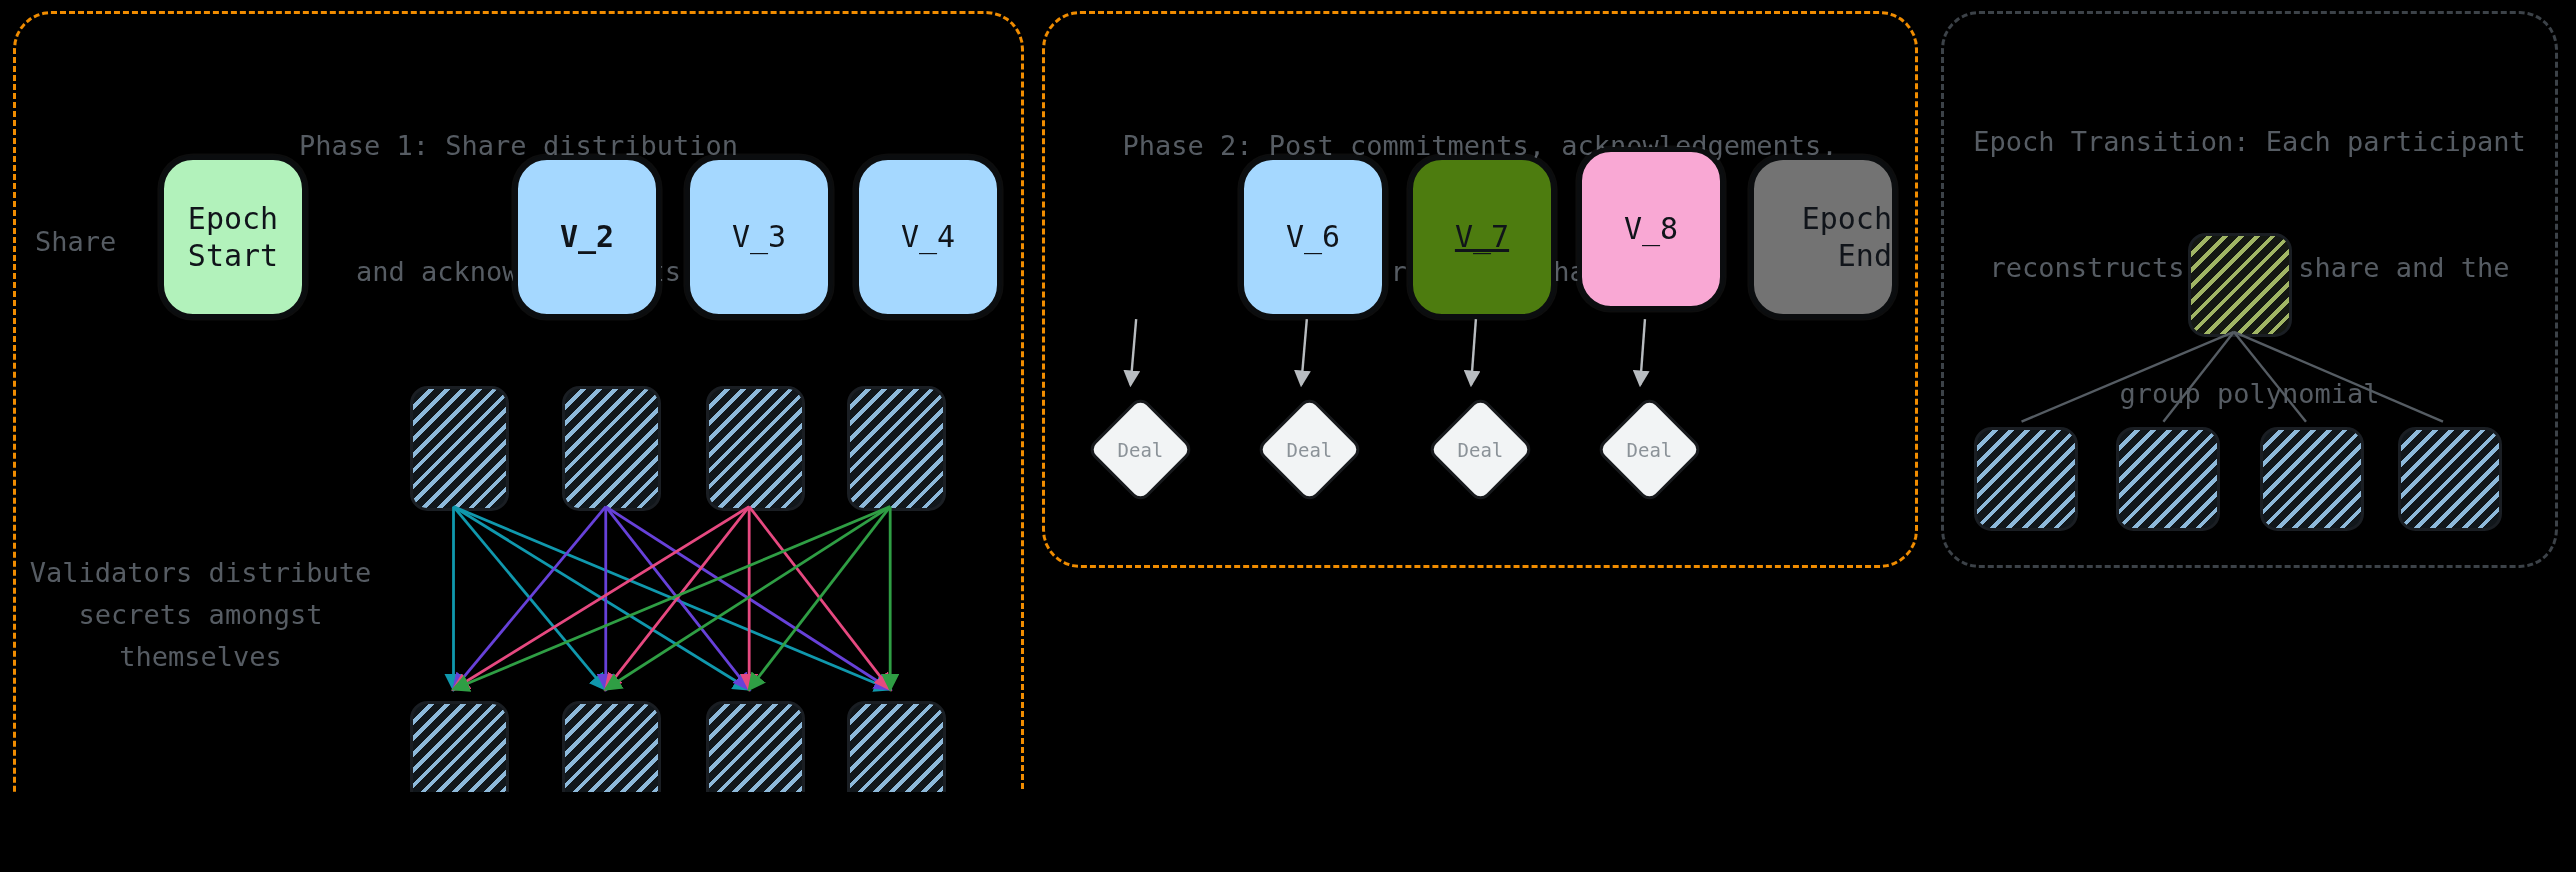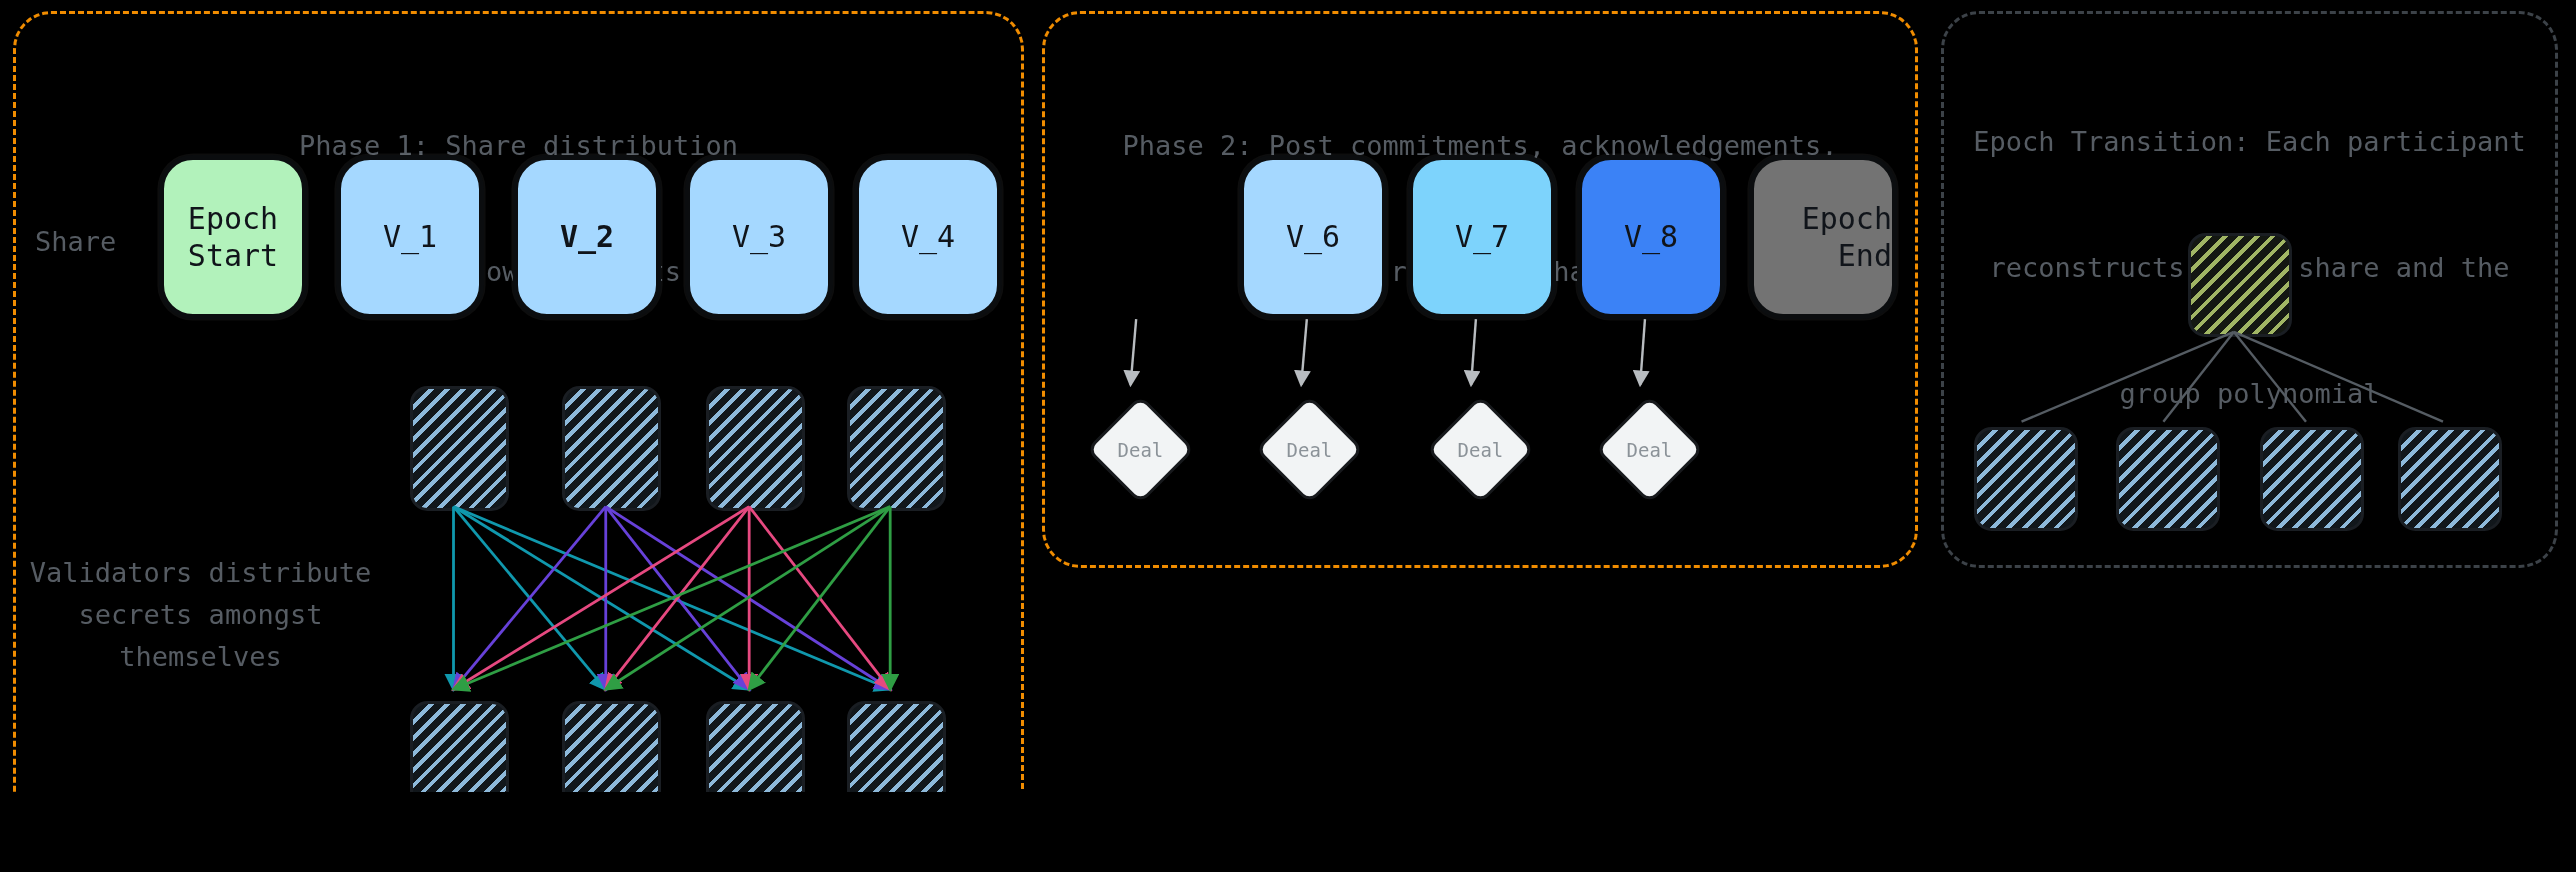--- a/index.html
+++ b/index.html
@@ -45,23 +45,20 @@
     <div class="panel-title">
       <div>Phase 1: Share distribution</div>
       <div>and acknowledgements</div>
     </div>
 
     <div class="side-label" style="left:19px;top:207px;">Share</div>
 
     <div class="block" style="left: 143px; top: 141px; background-color: rgb(178, 242, 187);">
       <span>Epoch Start</span>
     </div>
-    <div class="block" style="left: 320px; top: 141px; background-color: rgb(165, 216, 255);">
-      <span>V_1</span>
-    </div>
     <div class="block" style="left: 497px; top: 141px; background-color: rgb(165, 216, 255); font-weight: bold;">
       <span>V_2</span>
     </div>
     <div class="block" style="left: 669px; top: 141px; background-color: rgb(165, 216, 255);">
       <span>V_3</span>
     </div>
     <div class="block" style="left: 838px; top: 141px; background-color: rgb(165, 216, 255);">
       <span>V_4</span>
     </div>
 
@@ -84,24 +81,24 @@
 
   <div class="panel" style="left: 1042px; top: 11.2px; width: 870px; height: 551px; border-color: rgb(240, 140, 0);">
     <div class="panel-title">
       <div>Phase 2: Post commitments, acknowledgements,</div>
       <div>and revealed shares</div>
     </div>
 
     <div class="block" style="left: 194px; top: 141px; background-color: rgb(165, 216, 255);">
       <span>V_6</span>
     </div>
-    <div class="block" style="left: 363px; top: 141px; background-color: #7dd3fc;">
+    <div class="block" style="left: 363px; top: 141px; background-color: #4d7c0f; text-decoration: underline;">
       <span>V_7</span>
     </div>
-    <div class="block" style="left: 532px; top: 141px; background-color: #3b82f6;">
+    <div class="block" style="left: 532px; top: 133px; background-color: #f9a8d4;">
       <span>V_8</span>
     </div>
     <div class="block" style="left: 704px; top: 141px; background-color: #737373; text-align: right;">
       <span>Epoch End</span>
     </div>
 
     <div class="deal-diamond" style="left: 57px; top: 397px; background-color: rgb(242, 244, 245);">
       <span>Deal</span>
     </div>
     <div class="deal-diamond" style="left: 226px; top: 397px; background-color: rgb(242, 244, 245);">

